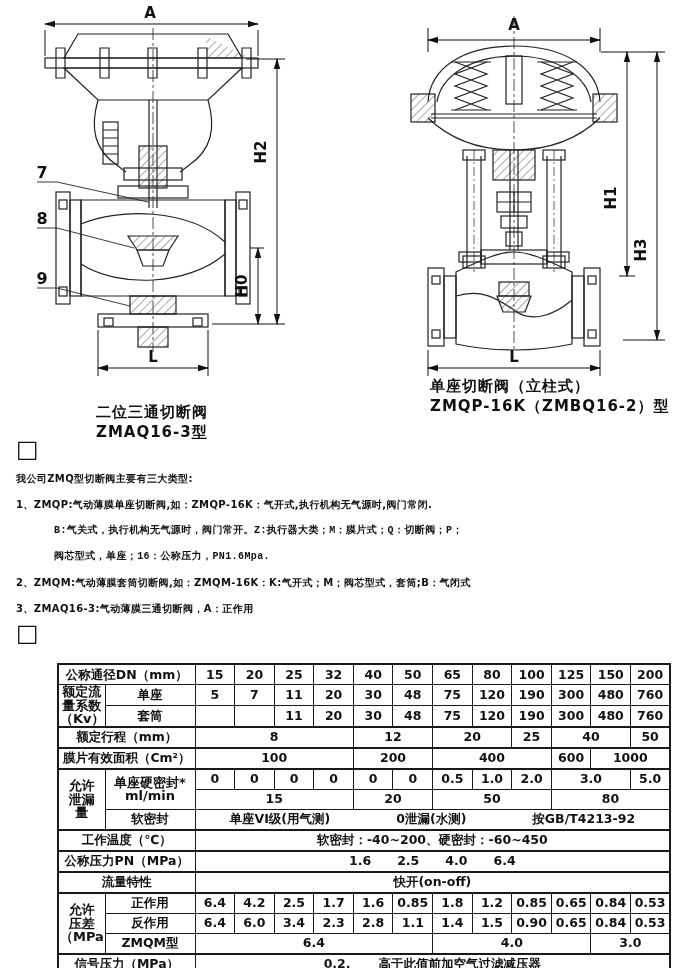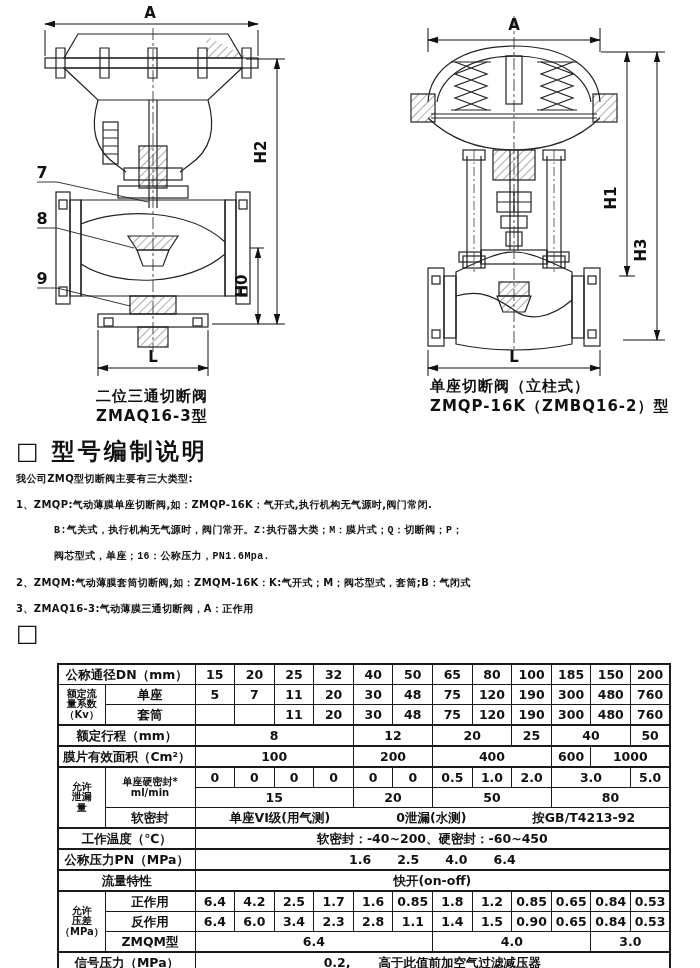--- a/index.html
+++ b/index.html
@@ -3,35 +3,35 @@
 <meta charset="utf-8">
 <style>
   html,body{margin:0;padding:0;}
   body{width:700px;height:968px;background:#fdfdfd;position:relative;overflow:hidden;
        font-family:"DejaVu Sans",sans-serif;font-weight:bold;color:#111;}
   .page{position:absolute;inset:0;background:#fff;}
   svg.d{position:absolute;}
   svg text{font-family:"DejaVu Sans",sans-serif;font-weight:bold;fill:#111;font-size:15px;}
   svg text.pl{font-size:16px;}
   .cap{position:absolute;font-size:15px;line-height:20px;letter-spacing:1px;}
-  .cap-left{left:96px;top:386px;}
+  .cap-left{left:96px;top:402px;}
   .cap-right{left:430px;top:376px;}
   .sec-title{position:absolute;left:16px;font-size:23px;letter-spacing:3px;display:flex;align-items:center;gap:10px;}
   .sec1{top:436px;}
   .sec2{top:620px;}
   .sq{font-size:24px;transform:translateY(-1px);}
   .model-text{position:absolute;left:16px;top:466px;width:678px;font-size:10px;line-height:26px;letter-spacing:0.4px;}
   .indent{padding-left:38px;font-family:Liberation Mono, monospace;}
   table.spec-table{position:absolute;left:57px;top:663px;width:613px;table-layout:fixed;
        border-collapse:collapse;border:2px solid #1a1a1a;font-size:12.5px;}
   .spec-table col.c1{width:47px;} .spec-table col.c2{width:90px;} .spec-table col.dc{width:39.6px;}
   .spec-table td{border:1px solid #1a1a1a;text-align:center;vertical-align:middle;
        padding:0 1px;height:19px;line-height:1.12;white-space:pre-line;overflow:hidden;}
   .spec-table tr.tb td{border-top-width:2px;}
-  .spec-table td.sm{font-size:10px;line-height:1.05;}
+  .spec-table td.sm{font-size:13px;line-height:1.05;}
   .fx{display:flex;align-items:flex-start;width:100%;}
   .fx.spread{justify-content:space-around;}
   .fx.cluster{justify-content:center;gap:26px;}
   .fx.pair{justify-content:center;gap:28px;}
 </style>
 </head>
 <body>
 
 <div class="page">
 
@@ -200,21 +200,20 @@
     <div>二位三通切断阀</div>
     <div>ZMAQ16-3型</div>
   </div>
   <div class="cap cap-right">
     <div>单座切断阀（立柱式）</div>
     <div>ZMQP-16K（ZMBQ16-2）型</div>
   </div>
 
   <div class="sec-title sec1">
     <span class="sq">□</span>
-    <span>型号编制说明</span>
   </div>
   <div class="model-text">
     <div>我公司ZMQ型切断阀主要有三大类型:</div>
     <div>1、ZMQP:气动薄膜单座切断阀,如：ZMQP-16K：气开式,执行机构无气源时,阀门常闭.</div>
     <div class="indent">B:气关式，执行机构无气源时，阀门常开。Z:执行器大类；M：膜片式；Q：切断阀；P；</div>
     <div class="indent">阀芯型式，单座；16：公称压力，PN1.6Mpa.</div>
     <div>2、ZMQM:气动薄膜套筒切断阀,如：ZMQM-16K：K:气开式；M；阀芯型式，套筒;B：气闭式</div>
     <div>3、ZMAQ16-3:气动薄膜三通切断阀，A：正作用</div>
   </div>
 
@@ -233,21 +232,21 @@
           <td colspan="2">公称通径DN（mm）</td>
           <td>15</td>
           <td>20</td>
           <td>25</td>
           <td>32</td>
           <td>40</td>
           <td>50</td>
           <td>65</td>
           <td>80</td>
           <td>100</td>
-          <td>185</td>
+          <td>125</td>
           <td>150</td>
           <td>200</td>
         </tr>
         <tr>
           <td rowspan="2" class="sm">额定流
 量系数
 （Kv）</td>
           <td>单座</td>
           <td>5</td>
           <td>7</td>

